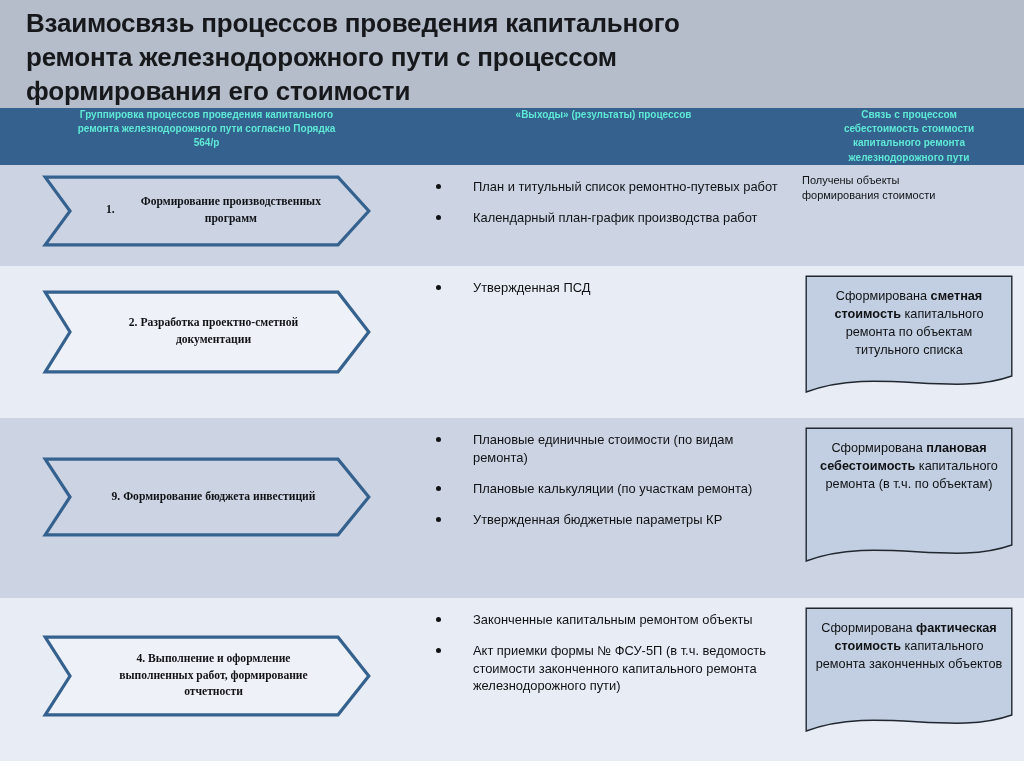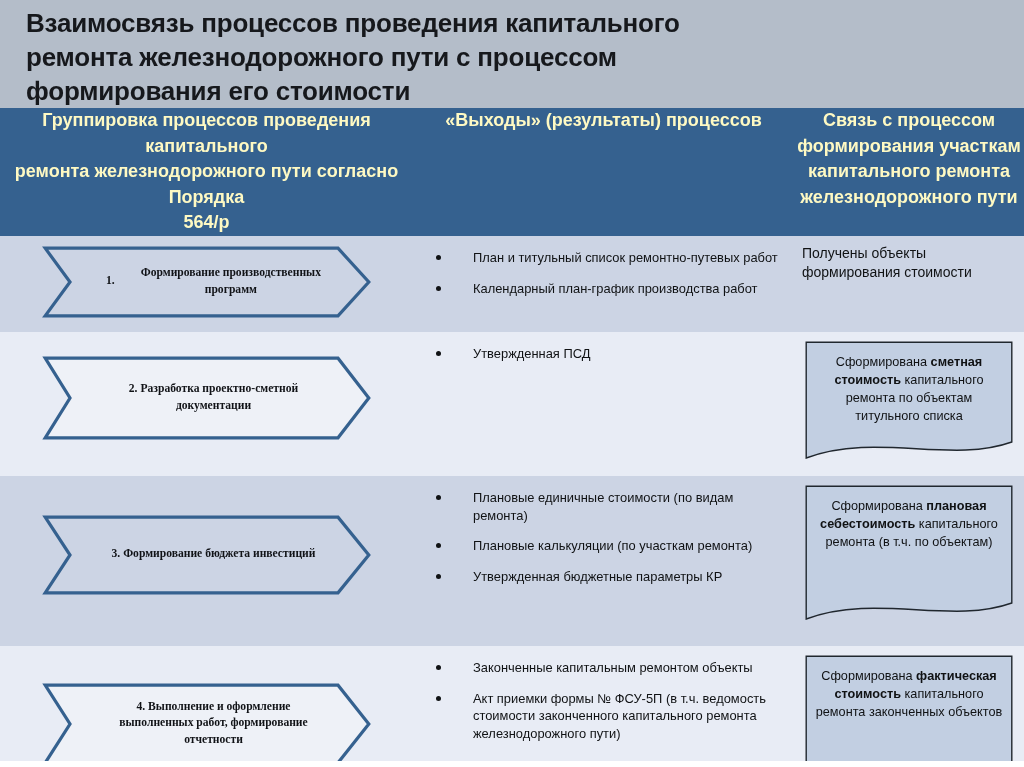--- a/index.html
+++ b/index.html
@@ -45,24 +45,24 @@
   }
   #table td, #table th { padding: 0; vertical-align: top; border: 0; }
 
   .col1 { width: 413px; }
   .col2 { width: 381px; }
   .col3 { width: 230px; }
 
   
   .hdr {
     background: #35618f;
-    color: #fef9c3;
+    color: #5eead4;
     text-align: center;
     vertical-align: middle;
-    font-size: 18px;
+    font-size: 10px;
     font-weight: bold;
     line-height: 1.42;
     padding: 6px 10px;
     border: 2px solid #ffffff;
     white-space: pre-line;
   }
   .hdr.h1 { border-left: 0; }
   .hdr.h3 { border-right: 0; }
 
   
@@ -121,21 +121,21 @@
     position: absolute;
     left: 13px; top: 6px;
     width: 5px; height: 5px;
     border-radius: 50%;
     background: #101214;
   }
 
   
   .plain-note {
     padding: 8px 10px 0 8px;
-    font-size: 14px;
+    font-size: 11px;
     line-height: 1.40;
     color: #101214;
     white-space: pre-line;
   }
 
   .callout-wrap {
     position: relative;
     margin: 9px auto 0 auto;
     width: 208px;
   }
@@ -176,21 +176,21 @@
         <col class="col2">
         <col class="col3">
     </colgroup>
     <thead>
       <tr>
         <th class="hdr h1">Группировка процессов проведения капитального
 ремонта железнодорожного пути согласно Порядка
 564/р</th>
         <th class="hdr h2">«Выходы» (результаты) процессов</th>
         <th class="hdr h3">Связь с процессом
-формирования участкам
+себестоимость стоимости
 капитального ремонта
 железнодорожного пути</th>
       </tr>
     </thead>
     <tbody id="tbody">
         <tr class="row row-a" style="height: 96px;">
           <td class="cell c1">
             <div class="chev-wrap" style="margin-top:9px">
               <svg class="chev" width="330" height="74" viewBox="0 0 330 74">
                 <polygon points="3.2,3.2 296.0,3.2 326.8,37.0 296.0,70.8 3.2,70.8 28.0,37.0" fill="#ccd4e4" stroke="#35618f" stroke-width="3.2" stroke-linejoin="miter"></polygon>
@@ -233,21 +233,21 @@
               <div class="callout-text">Сформирована <b>сметная</b> <b>стоимость</b> капитального ремонта по объектам титульного списка</div>
             </div>
           </td>
         </tr>
         <tr class="row row-a" style="height: 170px;">
           <td class="cell c1">
             <div class="chev-wrap" style="margin-top:38px">
               <svg class="chev" width="330" height="82" viewBox="0 0 330 82">
                 <polygon points="3.2,3.2 296.0,3.2 326.8,41.0 296.0,78.8 3.2,78.8 28.0,41.0" fill="#ccd4e4" stroke="#35618f" stroke-width="3.2" stroke-linejoin="miter"></polygon>
               </svg>
-              <div class="chev-label"><span>3. Формирование бюджета инвестиций</span></div>
+              <div class="chev-label"><span>9. Формирование бюджета инвестиций</span></div>
             </div>
           </td>
           <td class="cell c2">
             <ul class="bullets">
               <li>Плановые единичные стоимости (по видам ремонта)</li>
               <li>Плановые калькуляции (по участкам ремонта)</li>
               <li>Утвержденная бюджетные параметры КР</li>
             </ul>
           </td>
           <td class="cell c3">

